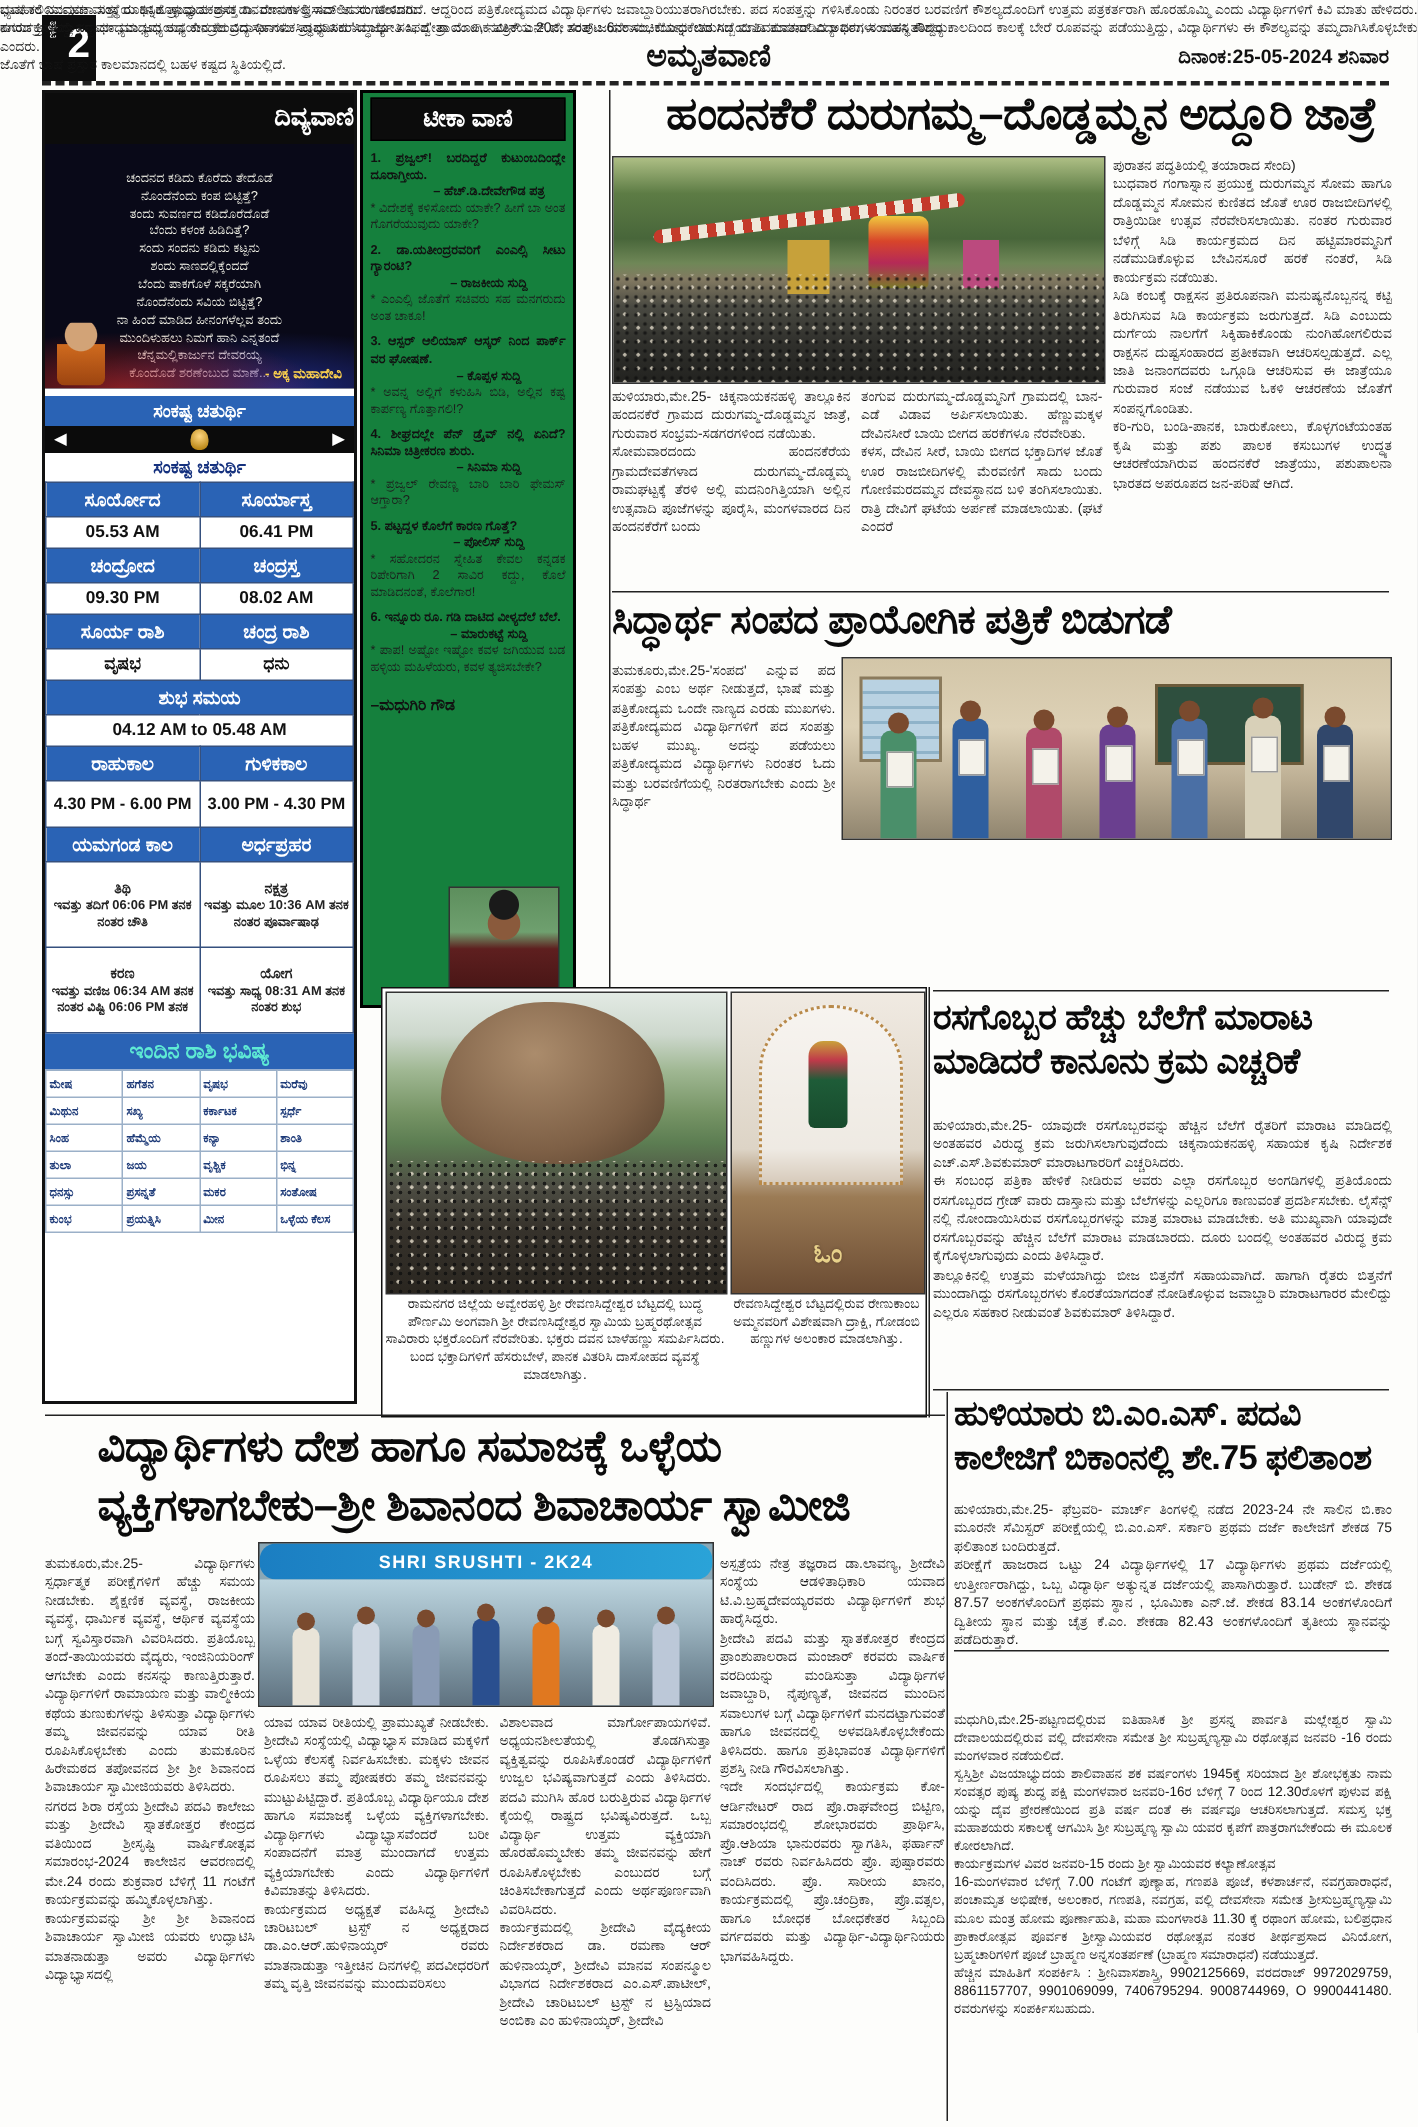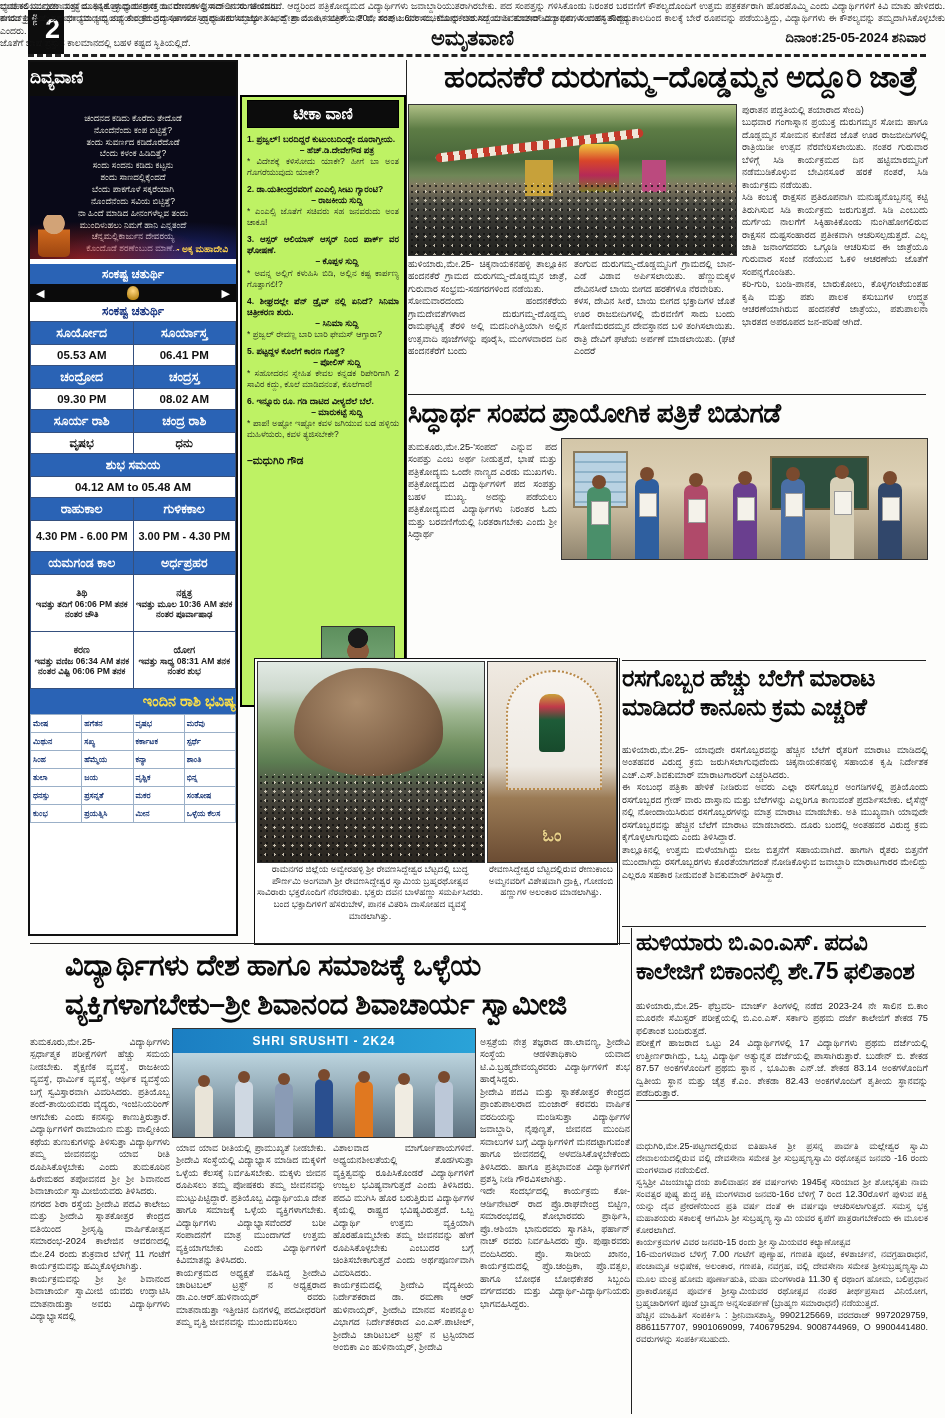--- a/index.html
+++ b/index.html
@@ -12,21 +12,21 @@
   
   .pg-box{left:28px;top:10px;width:36px;height:44px;background:#0d0d0d;color:#fff;}
   .pg-label{position:absolute;left:3px;top:4px;font-size:8px;line-height:1;writing-mode:vertical-rl;}
   .pg-num{position:absolute;right:4px;top:4px;font-size:27px;font-weight:800;}
   .masthead{left:300px;top:26px;width:345px;text-align:center;font-size:21px;font-weight:800;}
   .dateline{left:640px;top:30px;width:286px;text-align:right;font-size:13px;font-weight:700;}
   .head-rule{left:28px;top:54px;width:898px;border-top:3px dashed #222;height:0;}
 
   
   .leftcol{left:28px;top:60px;width:210px;height:876px;border:2px solid #111;background:#fff;box-sizing:border-box;}
-  .dv-head{background:#0c0c0c;color:#fff;text-align:left;font-size:17px;font-weight:800;
+  .dv-head{background:#0c0c0c;color:#fff;text-align:right;font-size:17px;font-weight:800;
            padding:6px 0;border-bottom:2px solid #0c0c0c;}
   .dv-poem{position:relative;background:#090918;color:#f3f3e8;height:158px;padding:5px 4px 0 4px;
            font-size:8.6px;line-height:1.38;text-align:center;white-space:pre-line;overflow:hidden;}
   .dv-glow{position:absolute;left:0;right:0;bottom:0;height:44px;pointer-events:none;
            background:radial-gradient(ellipse at 25% 100%,rgba(210,40,30,.6),transparent 60%),
                       radial-gradient(ellipse at 75% 100%,rgba(50,70,220,.5),transparent 60%);}
   .dv-saint{position:absolute;left:8px;bottom:2px;width:32px;height:42px;border-radius:5px;
             background:radial-gradient(circle at 50% 20%,#d2a377 0 28%,transparent 30%),
                        linear-gradient(180deg,transparent 34%,#cf6a1e 35%,#9c4410 100%);}
   .dv-sig{position:absolute;right:8px;bottom:4px;color:#ffd34d;font-weight:800;font-size:9px;}
@@ -45,28 +45,28 @@
          background:radial-gradient(circle at 50% 35%,#ffd781,#b98616 80%);}
   .band2{text-align:center;color:#15317e;font-weight:800;font-size:12px;padding:2px 0 3px;}
   .pan-table{width:100%;border-collapse:collapse;table-layout:fixed;}
   .pan-table td{border:1px solid #35507e;text-align:center;vertical-align:middle;overflow:hidden;}
   td.ph{background:#2a63b5;color:#fff;font-weight:800;font-size:12.5px;height:20px;}
   td.pv{font-weight:800;font-size:11.5px;color:#111;height:18px;}
   td.pv2{font-weight:800;font-size:11px;color:#111;height:28px;line-height:1.15;}
   td.dh{font-weight:800;font-size:10px;color:#222;height:54px;font-weight:800;}
   .dcell .h{font-weight:800;font-size:9.5px;}
   .dcell .v{font-size:8.6px;line-height:1.2;font-weight:700;color:#222;}
-  .rashi-head{background:#2a63b5;color:#fde047;text-align:right;font-weight:800;font-size:14.5px;padding:4px 0;}
+  .rashi-head{background:#2a63b5;color:#5eead4;text-align:center;font-weight:800;font-size:14.5px;padding:4px 0;}
   .rashi-table{width:100%;border-collapse:collapse;table-layout:fixed;}
   .rashi-table td{border:1px solid #9bb0c8;color:#1d3a78;font-size:7.8px;font-weight:700;
         padding:3.5px 2px;text-align:left;overflow:hidden;white-space:nowrap;}
 
   
-  .teekacol{left:240px;top:60px;width:166px;height:612px;border:2.5px solid #000;background:#bef264;
-        box-sizing:border-box;padding:3px 5px;margin-top:35px;}
+  .teekacol{left:240px;top:60px;width:144px;height:612px;border:2.5px solid #000;background:#15803d;
+        box-sizing:border-box;padding:3px 5px;}
   .tk-head{background:#0c0c0c;color:#fff;text-align:center;font-weight:800;font-size:16px;
         padding:4px 0;border:1.5px solid #000;}
   .tk-item{margin-top:6px;font-size:8.5px;line-height:1.3;}
   .tk-q{font-weight:800;text-align:justify;}
   .tk-src{font-weight:800;text-align:center;padding-left:28px;}
   .tk-a{text-align:justify;color:#1c1c1c;}
   .tk-sig2{margin-top:14px;font-weight:800;font-size:10.5px;}
   .tk-photo{position:absolute;right:4px;bottom:4px;width:72px;height:70px;border:1px solid #333;
         background:
          radial-gradient(circle at 50% 16%,#1a1a1a 0 14%,transparent 15%),
@@ -143,21 +143,21 @@
   
   .a4-head{left:636px;top:928px;width:292px;font-size:23px;line-height:1.28;}
   .a4-body{left:636px;top:1000px;width:292px;height:102px;}
   .a5-head{left:636px;top:1104px;width:292px;font-size:26px;}
   .a5-body{left:636px;top:1140px;width:292px;height:272px;font-size:9px;}
 
   
   .a6-head{left:30px;top:946px;width:602px;font-size:29px;line-height:1.35;padding-left:35px;}
   .a6-photo{left:172px;top:1028px;width:302px;height:108px;border:1px solid #333;overflow:hidden;background:#89a7b5;}
   .srushti-banner{height:24px;background:linear-gradient(90deg,#1b7ec2,#2aa3d8);color:#fff;
-      font-weight:800;font-size:12px;text-align:center;line-height:24px;letter-spacing:1px;}
+      font-weight:800;font-size:12px;text-align:center;line-height:24px;letter-spacing:1px;border-radius:11px;}
   .srushti-floor{position:relative;height:84px;
       background:linear-gradient(180deg,#bcd4de 0%,#9db5c1 34%,#7c93a0 66%,#5f7280 100%);}
   .srushti-people{position:absolute;left:0;right:0;bottom:0;height:78%;display:flex;justify-content:space-evenly;align-items:flex-end;}
   .sfig{position:relative;width:18px;border-radius:6px 6px 0 0;}
   .sfig::before{content:"";position:absolute;top:-10px;left:50%;margin-left:-6px;width:12px;height:12px;
       border-radius:50%;background:#7a4a2e;}
   .lamp{position:absolute;left:50%;bottom:0;width:10px;height:34px;margin-left:-5px;
       background:linear-gradient(180deg,#ffd24a,#b9861a);clip-path:polygon(50% 0,100% 100%,0 100%);}
   .a6-col{top:1036px;height:378px;}
   .a6-col.c1{left:30px;width:140px;}
@@ -320,21 +320,21 @@
     <div class="tk-wrap">
       <div class="tk-head">ಟೀಕಾ ವಾಣಿ</div>
       <div class="tk-item">
         <div class="tk-q">1. ಪ್ರಜ್ವಲ್! ಬರದಿದ್ದರೆ ಕುಟುಂಬದಿಂದ್ಲೇ ದೂರಾಗ್ತೀಯ.</div>
         <div class="tk-src">– ಹೆಚ್.ಡಿ.ದೇವೇಗೌಡ ಪತ್ರ</div>
         <div class="tk-a">* ವಿದೇಶಕ್ಕೆ ಕಳಿಸೋದು ಯಾಕೇ? ಹೀಗೆ ಬಾ ಅಂತ ಗೊಗರೆಯುವುದು ಯಾಕೇ?</div>
       </div>
       <div class="tk-item">
         <div class="tk-q">2. ಡಾ.ಯತೀಂದ್ರರವರಿಗೆ ಎಂಎಲ್ಸಿ ಸೀಟು ಗ್ಯಾರಂಟಿ?</div>
         <div class="tk-src">– ರಾಜಕೀಯ ಸುದ್ದಿ</div>
-        <div class="tk-a">* ಎಂಎಲ್ಸಿ ಜೊತೆಗೆ ಸಚಿವರು ಸಹ ಜನವರುದು ಅಂತ ಚಾಕೂ!</div>
+        <div class="tk-a">* ಎಂಎಲ್ಸಿ ಜೊತೆಗೆ ಸಚಿವರು ಸಹ ಮನಗರುದು ಅಂತ ಚಾಕೂ!</div>
       </div>
       <div class="tk-item">
         <div class="tk-q">3. ಆಸ್ಪರ್ ಆಲಿಯಾಸ್ ಆಸ್ಕರ್ ನಿಂದ ಪಾರ್ಕ್ ವರ ಘೋಷಣೆ.</div>
         <div class="tk-src">– ಕೊಪ್ಪಳ ಸುದ್ದಿ</div>
         <div class="tk-a">* ಅವನ್ನ ಅಲ್ಲಿಗೆ ಕಳುಹಿಸಿ ಬಿಡಿ, ಅಲ್ಲಿನ ಕಷ್ಟ ಕಾರ್ಪಣ್ಯ ಗೊತ್ತಾಗಲಿ!?</div>
       </div>
       <div class="tk-item">
         <div class="tk-q">4. ಶೀಘ್ರದಲ್ಲೇ ಪೆನ್ ಡ್ರೈವ್ ನಲ್ಲಿ ಏನಿದೆ? ಸಿನಿಮಾ ಚಿತ್ರೀಕರಣ ಶುರು.</div>
         <div class="tk-src">– ಸಿನಿಮಾ ಸುದ್ದಿ</div>
         <div class="tk-a">* ಪ್ರಜ್ವಲ್ ರೇವಣ್ಣ ಬಾರಿ ಬಾರಿ ಫೇಮಸ್ ಆಗ್ತಾರಾ?</div>

